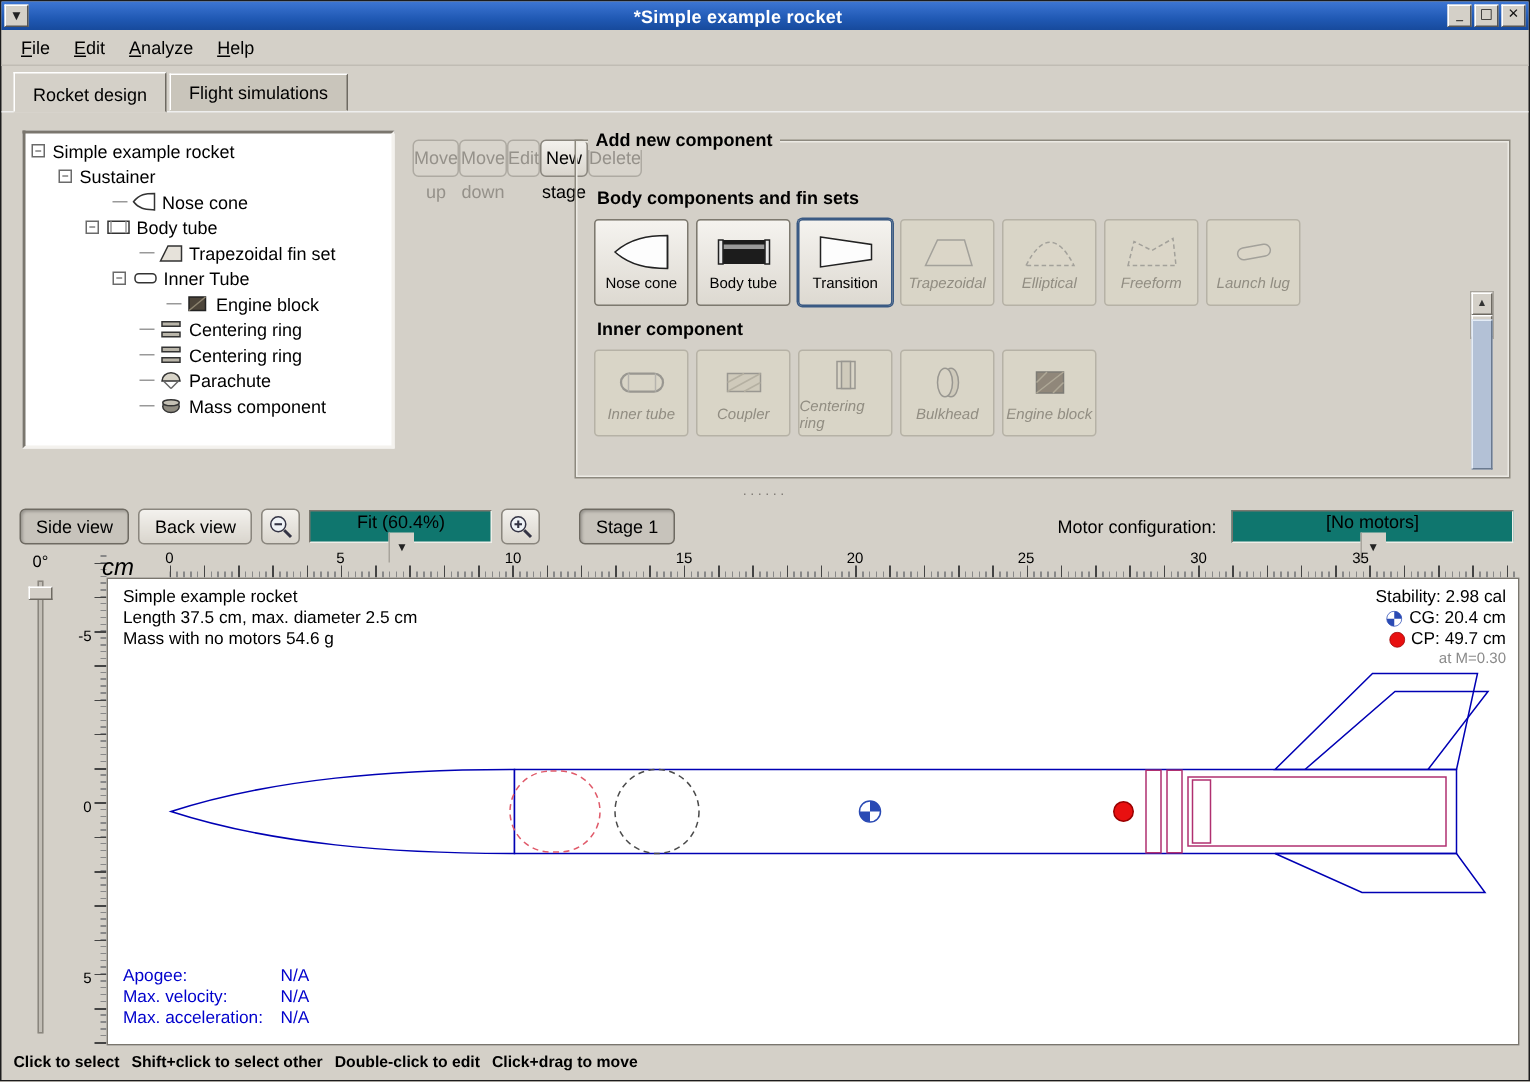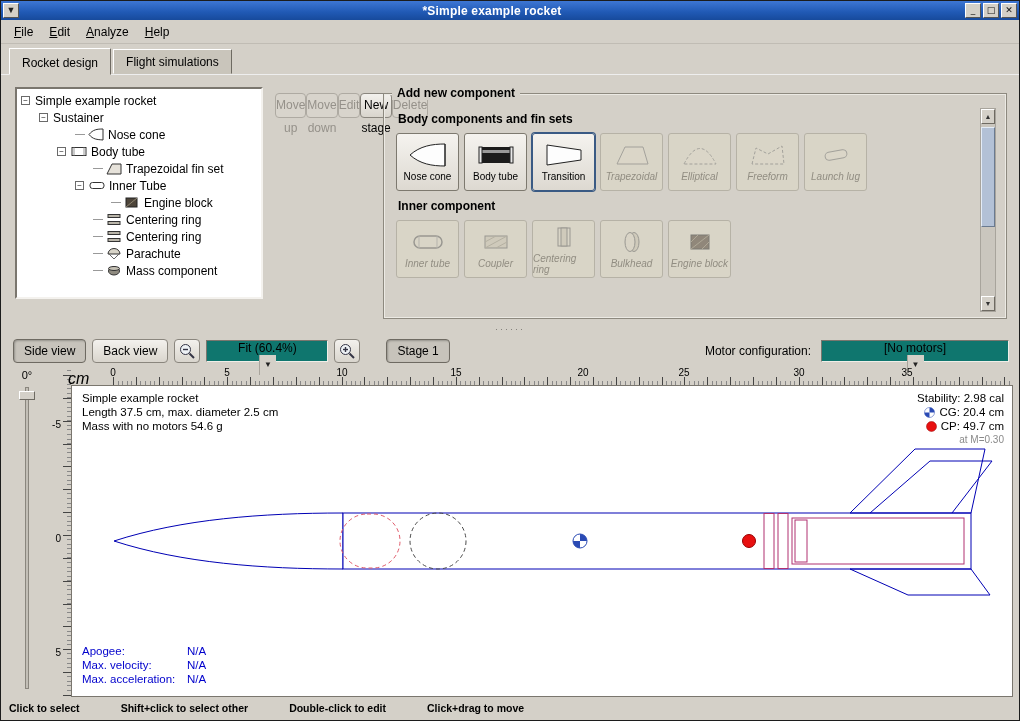--- a/index.html
+++ b/index.html
@@ -29,21 +29,21 @@
   .tree-panel { width:248px; height:212px; background:#fff; border:2px solid; border-color:#7a766e #f4f2ee #f4f2ee #7a766e; overflow:hidden; padding:3px 2px; }
   .tr-row { height:17px; display:flex; align-items:center; white-space:nowrap; font-size:12px; }
   .exp { width:9px; height:9px; border:1px solid #6a6a6a; background:#fff; font-size:8px; line-height:7px; text-align:center; margin-right:5px; flex:0 0 9px; color:#222; }
   .tline { width:10px; height:1px; background:#999; margin-right:3px; flex:0 0 10px; }
   .ticon { width:16px; height:13px; margin-right:4px; flex:0 0 16px; }
 
   .action-col { width:92px; margin-left:12px; display:flex; flex-direction:row; padding-top:6px; }
   .pbtn { height:25px; margin-bottom:11px; border:1px solid #8a867e; border-radius:4px; background:linear-gradient(#f3f1ed,#d9d5cd); font-size:12px; text-align:center; line-height:23px; }
   .pbtn.off { color:#95918a; background:#d8d4cc; border-color:#aeaaa2; }
 
-  .groupbox { flex:1; margin-left:16px; border:1px solid #8d897f; box-shadow:inset 0 0 0 1px #eceae4; position:relative; margin-top:6px; height:226px; padding:14px 10px 6px 12px; display:flex; }
+  .groupbox { flex:1; margin-left:16px; border:1px solid #8d897f; box-shadow:inset 0 0 0 1px #eceae4; position:relative; margin-top:6px; height:226px; padding:14px 10px 6px 12px; display:flex;align-items:center; }
   .gb-title { position:absolute; top:-8px; left:8px; background:#d4d0c8; padding:0 5px; font-weight:bold; font-size:12px; }
   .gb-content { flex:1; }
   .sect-label { font-weight:bold; margin:4px 0 7px 2px; }
   .comp-row { display:flex; gap:5px; margin-bottom:8px; }
   .comp-btn { width:63px; height:58px; border:1px solid #7d796f; border-radius:3px; background:linear-gradient(#f5f3ef,#ddd9d1); display:flex; flex-direction:column; align-items:center; justify-content:center; gap:3px; }
   .comp-btn .clabel { font-size:10px; color:#000; }
   .comp-btn.sel { box-shadow:0 0 0 1px #3a5a84; border-color:#3a5a84; }
   .comp-btn.off { background:#d9d5c7; border-color:#b6b2a6; }
   .comp-btn.off .clabel { color:#918d82;font-style:italic; }
   .comp-btn.off svg { opacity:.55; }
@@ -95,21 +95,21 @@
   .canvas svg.rocket { position:absolute; left:0; top:0; }
   .info-block { position:absolute; left:10px; top:5px; font-size:11.5px; line-height:14px; }
   .stab-block { position:absolute; right:8px; top:5px; font-size:11.5px; line-height:14px; text-align:right; }
   .stab-row { display:flex; align-items:center; justify-content:flex-end; gap:4px; }
   .mach { color:#8a8a8a; font-size:10px; }
   .flight-block { position:absolute; left:10px; bottom:10px; color:#0000cc; font-size:11.5px; line-height:14px; }
   .fl-row { display:flex; }
   .fl-label { width:105px; }
 
   
-  .statusbar { flex:1; display:flex; gap:41px; padding:5px 0 0 8px; font-size:10.5px; font-weight:bold; }
+  .statusbar { flex:1; display:flex; gap:8px; padding:5px 0 0 8px; font-size:10.5px; font-weight:bold; }
 </style>
 </head>
 <body>
 
 <div class="win">
 
   <div class="titlebar">
     <div class="tb-sys">▼</div>
     <div class="tb-title">*Simple example rocket</div>
     <div class="tb-btns">
@@ -371,21 +371,21 @@
       <span class="vr-label" style="top:52px">-5</span>
       <span class="vr-label" style="top:166px">0</span>
       <span class="vr-label" style="top:280px">5</span>
     </div>
     <div class="canvas-col">
       <div class="hruler">
         <span class="hr-label" style="left:42px">0</span>
         <span class="hr-label" style="left:156px">5</span>
         <span class="hr-label" style="left:271px">10</span>
         <span class="hr-label" style="left:385px">15</span>
-        <span class="hr-label" style="left:512px">20</span>
+        <span class="hr-label" style="left:499px">20</span>
         <span class="hr-label" style="left:613px">25</span>
         <span class="hr-label" style="left:728px">30</span>
         <span class="hr-label" style="left:836px">35</span>
       </div>
       <div class="canvas">
         <svg class="rocket" width="942" height="312" viewBox="0 0 942 312">
 
           <path d="M42,155 C110,133 190,127 271,127 L271,183 C190,183 110,177 42,155 Z" fill="#fff" stroke="#0000b4"></path>
 
           <rect x="271" y="127" width="628" height="56" fill="#fff" stroke="#0000b4"></rect>

